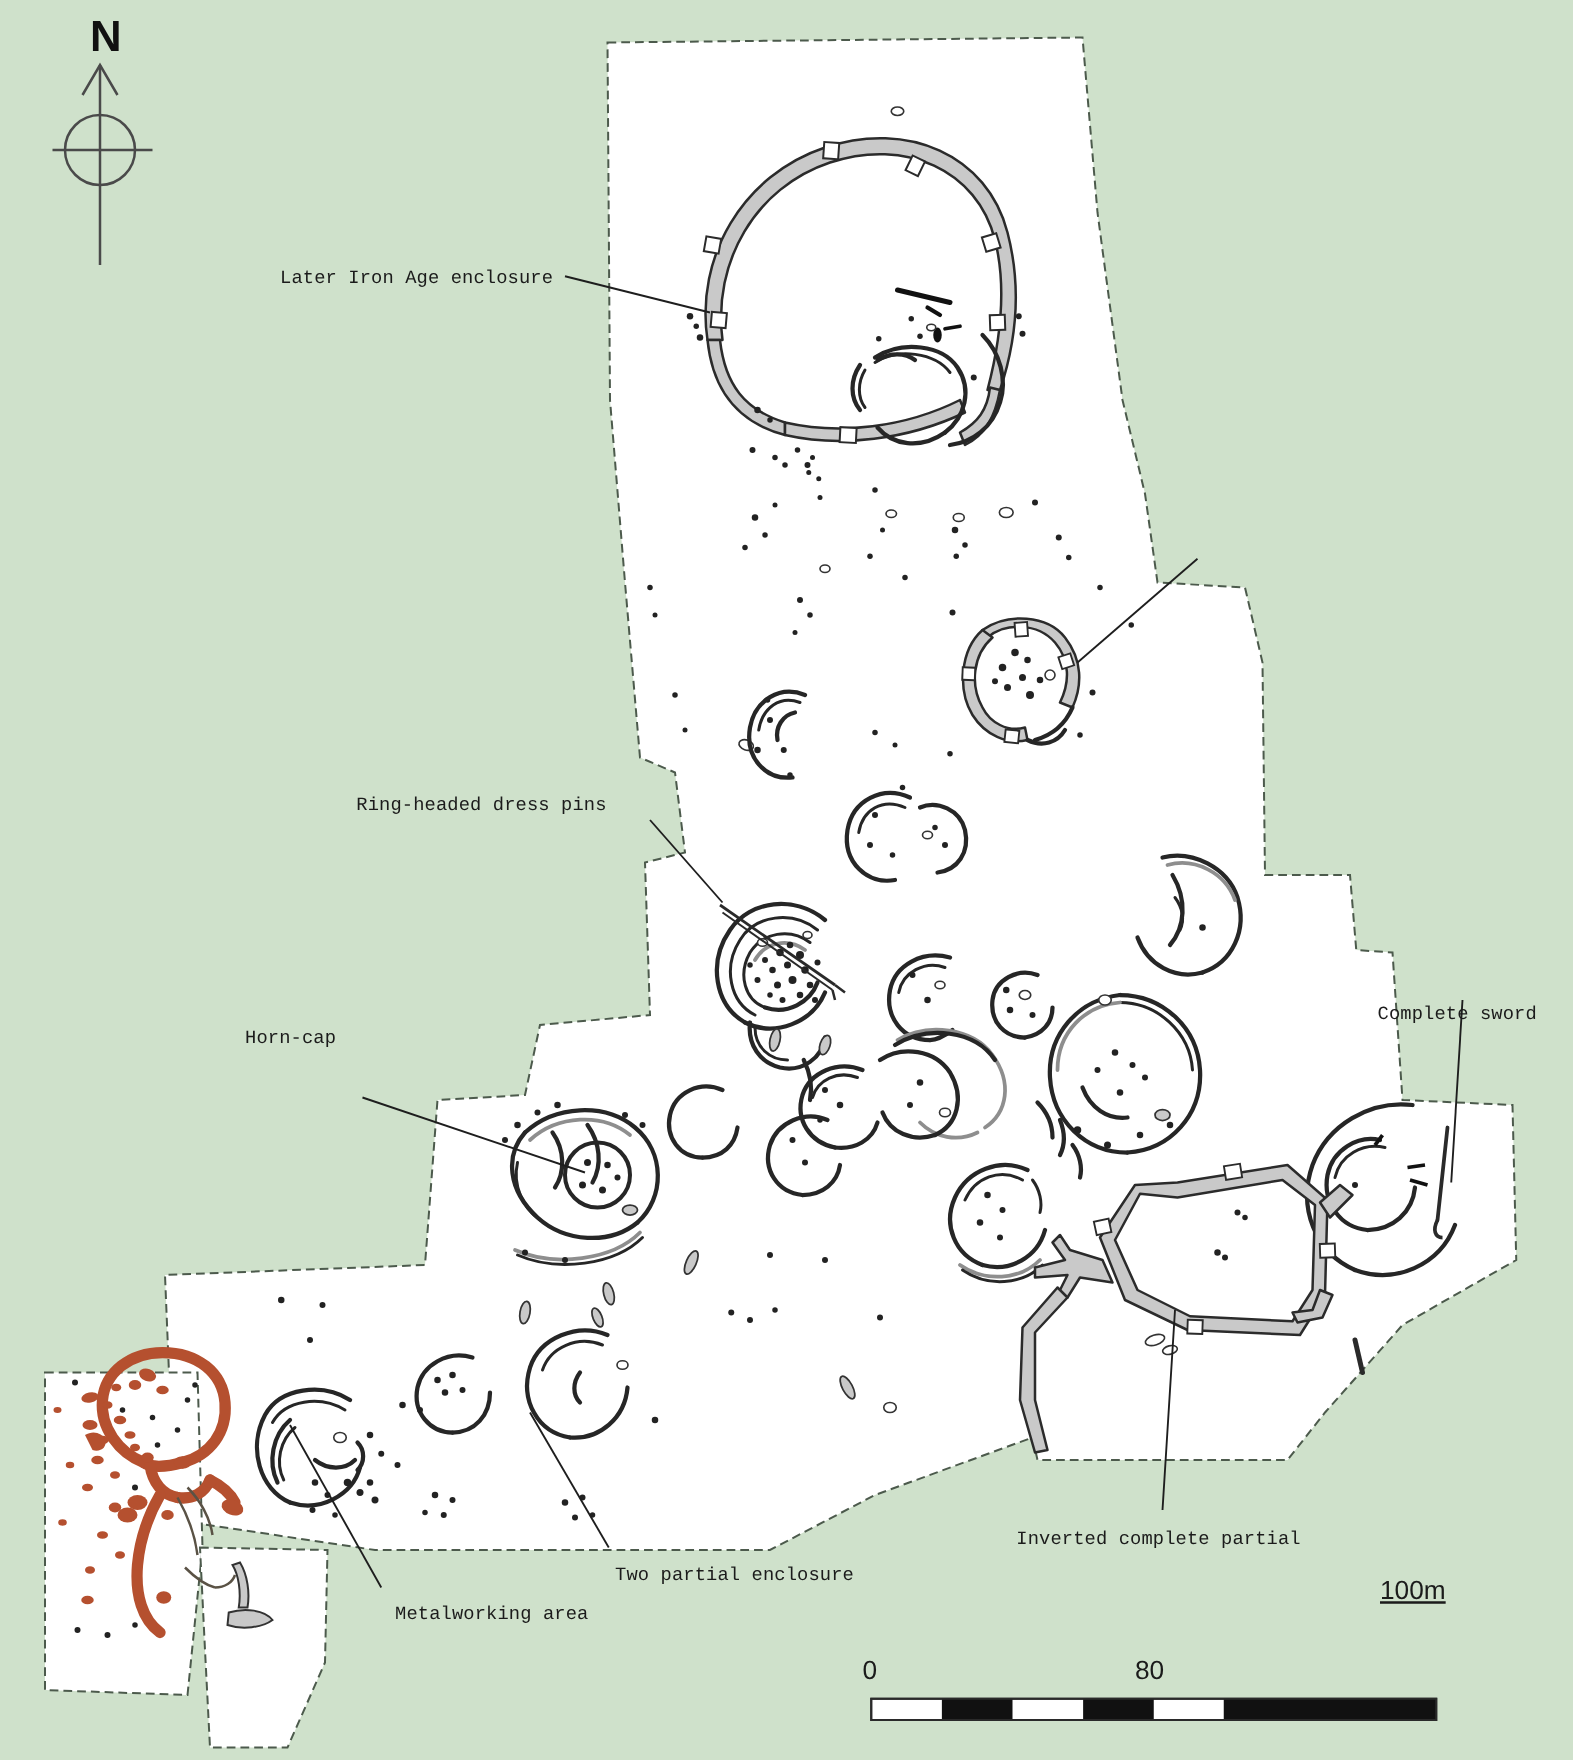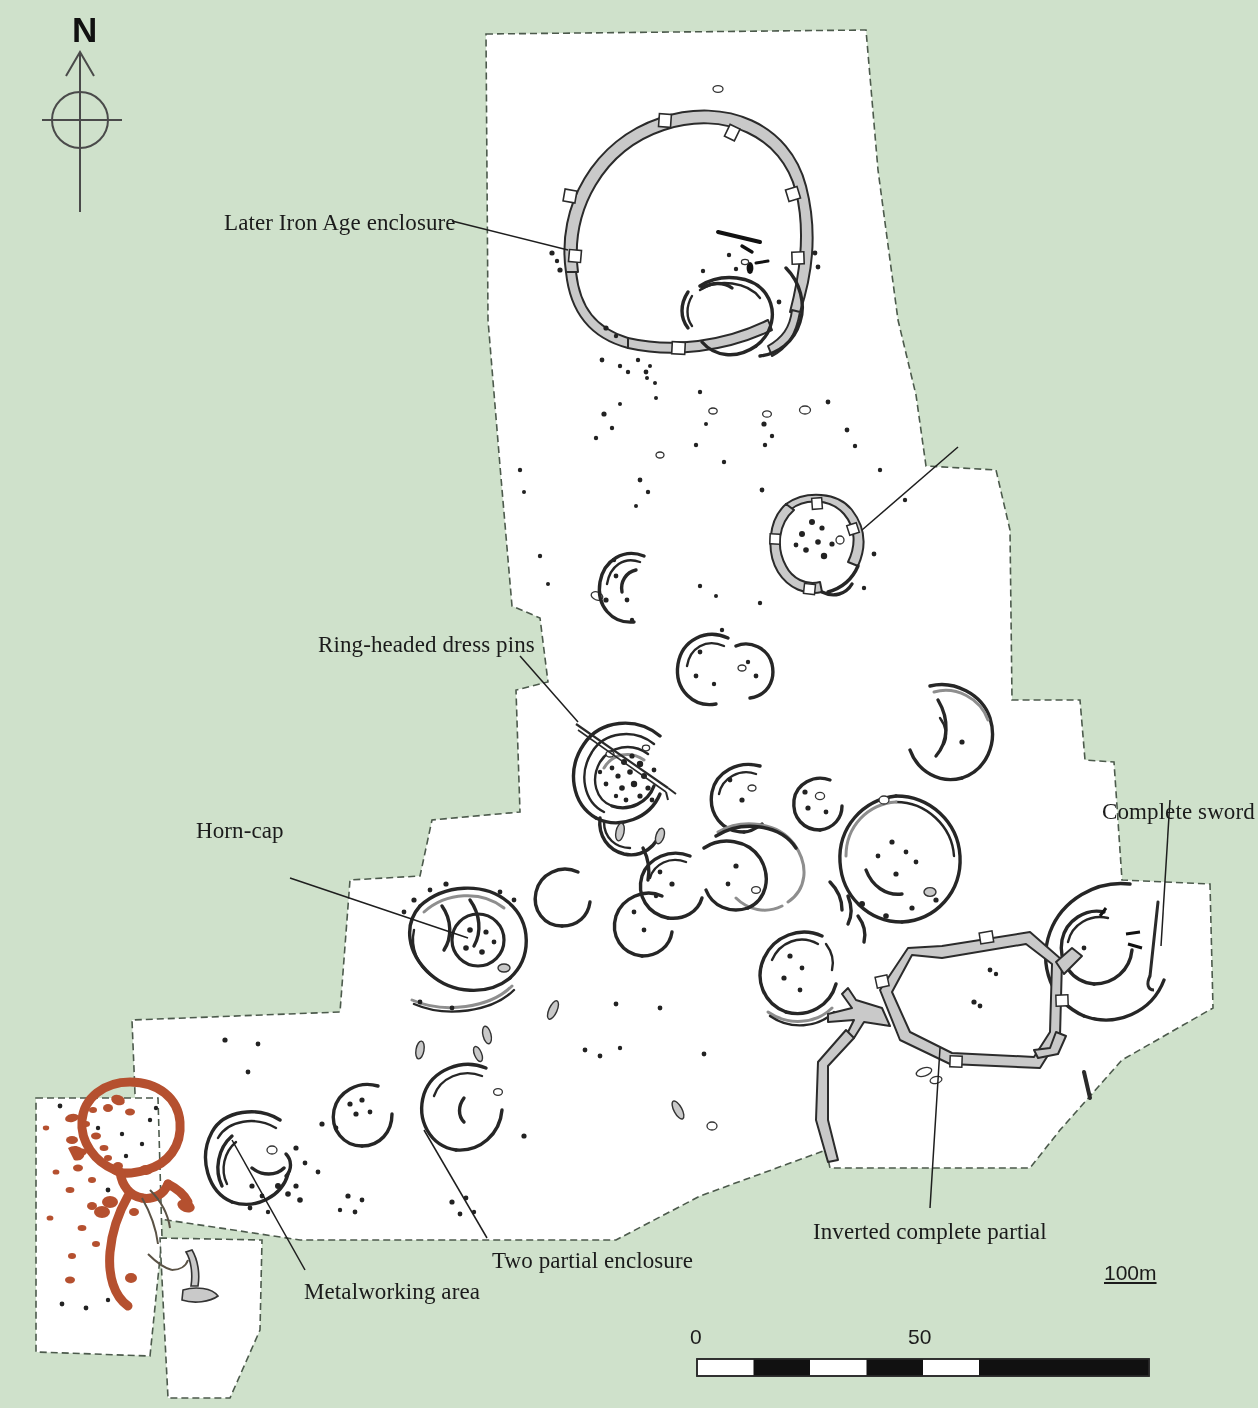--- a/index.html
+++ b/index.html
@@ -3,22 +3,22 @@
 <meta charset="utf-8">
 <title>Archaeological Site Plan</title>
 <style>
   html,body{margin:0;padding:0;background:#cfe1cb;}
   body{
     width:1258px;height:1408px;position:relative;overflow:hidden;
     font-family:"Liberation Sans", sans-serif;
   }
   #stage{position:absolute;inset:0;width:1258px;height:1408px;}
   .maplabel{
-    position:absolute;color:#1b1b1b;font-size:23px;line-height:25px;
-    font-family:Liberation Serif, serif;white-space:pre;letter-spacing:.1px;
+    position:absolute;color:#1b1b1b;font-size:15px;line-height:25px;
+    font-family:Liberation Mono, monospace;white-space:pre;letter-spacing:.1px;
   }
   .scalenum{
     position:absolute;color:#1b1b1b;font-size:21px;
     font-family:"Liberation Sans", sans-serif;white-space:pre;
   }
   .northN{
     position:absolute;color:#111;font-size:35px;font-weight:bold;
     font-family:"Liberation Sans", sans-serif;
   }
 </style>
@@ -611,29 +611,29 @@
     <rect x="697" y="1359" width="452" height="17" fill="none" stroke="#2a2a2a" stroke-width="1.6"></rect>
   </g>
 </svg>
 
 
 <div class="northN" style="left:72px;top:10px;">N</div>
 
 <div class="maplabel" style="left:224px;top:210px;">Later Iron Age enclosure</div>
 
 
-<div class="maplabel" style="left:318px;top:632px;text-align:center;">Ring-headed dress pins</div>
+<div class="maplabel" style="left:285px;top:632px;text-align:center;">Ring-headed dress pins</div>
 
 <div class="maplabel" style="left:1102px;top:775px;margin-top:24px;">Complete sword</div>
 
 <div class="maplabel" style="left:196px;top:818px;">Horn-cap</div>
 
-<div class="maplabel" style="left:304px;top:1279px;">Metalworking area</div>
+<div class="maplabel" style="left:316px;top:1279px;">Metalworking area</div>
 
 <div class="maplabel" style="left:492px;top:1248px;">Two partial enclosure</div>
 
 <div class="maplabel" style="left:813px;top:1219px;">Inverted complete partial</div>
 
 <div class="scalenum" style="left:690px;top:1325px;">0</div>
-<div class="scalenum" style="left:908px;top:1325px;">50</div>
+<div class="scalenum" style="left:908px;top:1325px;">80</div>
 <div class="scalenum" style="left:1104px;top:1261px;text-decoration:underline;">100m</div>
 
 </div>
 
 </body></html>

